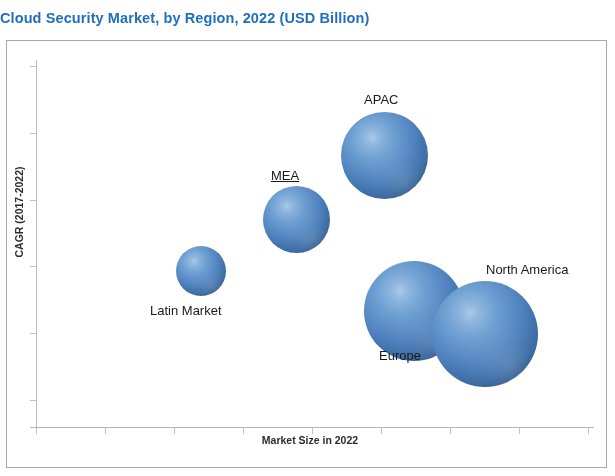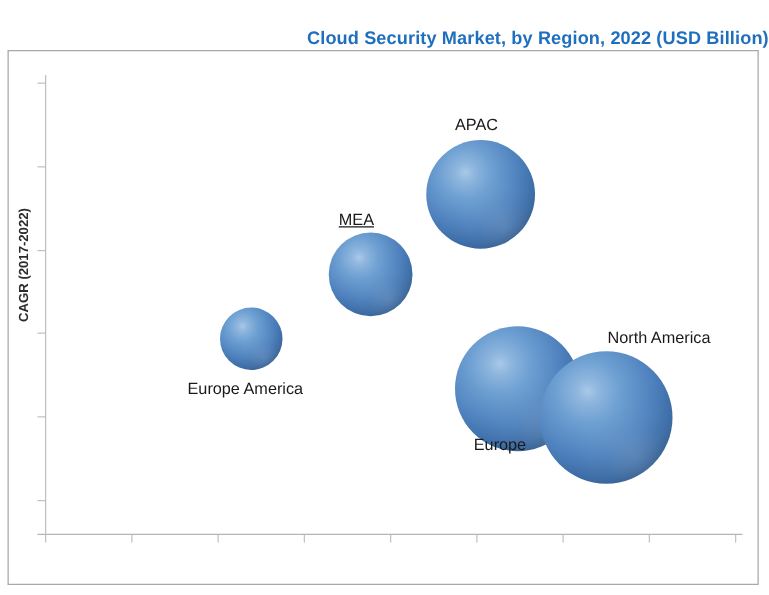--- a/index.html
+++ b/index.html
@@ -22,27 +22,26 @@
     height: 476px;
     background: #ffffff;
   }
 
   
   #chart-title {
     position: absolute;
     left: 0;
     top: 10px;
     width: 615px;
-    text-align: right;
+    text-align: left;
     font-size: 14.5px;
     font-weight: bold;
     color: #1f6fbf;
     letter-spacing: 0.1px;
     white-space: nowrap;
-    margin-top: 13px;
   }
 
   
   #chart-frame {
     position: absolute;
     left: 6px;
     top: 40px;
     width: 601px;
     height: 428px;
     border: 1px solid #a8a8a8;
@@ -163,20 +162,21 @@
 
   <div id="chart-frame"></div>
 
   <div id="y-axis-line"></div>
   <div id="x-axis-line"></div>
 
   <div id="plot-area"></div>
 
   <div id="y-axis-title">CAGR (2017-2022)</div>
 
+  <div id="x-axis-title">Market Size in 2022</div>
 
   <div id="ticks-layer">
       <div class="x-tick" style="left: 36px;"></div>
       <div class="x-tick" style="left: 105px;"></div>
       <div class="x-tick" style="left: 174px;"></div>
       <div class="x-tick" style="left: 243px;"></div>
       <div class="x-tick" style="left: 312px;"></div>
       <div class="x-tick" style="left: 381px;"></div>
       <div class="x-tick" style="left: 450px;"></div>
       <div class="x-tick" style="left: 519px;"></div>
@@ -189,20 +189,20 @@
       <div class="y-tick" style="top: 400px;"></div>
     </div>
   <div id="bubbles-layer">
       <div class="bubble" style="width: 50px; height: 50px; left: 176px; top: 246px; z-index: 1;"></div>
       <div class="bubble" style="width: 67px; height: 67px; left: 262.5px; top: 185.5px; z-index: 2;"></div>
       <div class="bubble" style="width: 87px; height: 87px; left: 340.5px; top: 111.5px; z-index: 3;"></div>
       <div class="bubble" style="width: 100px; height: 100px; left: 364px; top: 261px; z-index: 4;"></div>
       <div class="bubble" style="width: 106px; height: 106px; left: 432px; top: 281px; z-index: 5;"></div>
     </div>
   <div id="labels-layer">
-      <div class="bubble-label" style="left: 150px; top: 303px; z-index: 50;">Europe America</div>
+      <div class="bubble-label" style="left: 150px; top: 303px; z-index: 50;">Latin Market</div>
       <div class="bubble-label" style="left: 271px; top: 168px; z-index: 50; text-decoration: underline;">MEA</div>
       <div class="bubble-label" style="left: 364px; top: 92px; z-index: 50;">APAC</div>
       <div class="bubble-label" style="left: 352px; top: 348px; z-index: 50; padding-left: 27px;">Europe</div>
       <div class="bubble-label" style="left: 486px; top: 262px; z-index: 50; text-align: right;">North America</div>
     </div>
 
 </div>
 
 </body></html>

